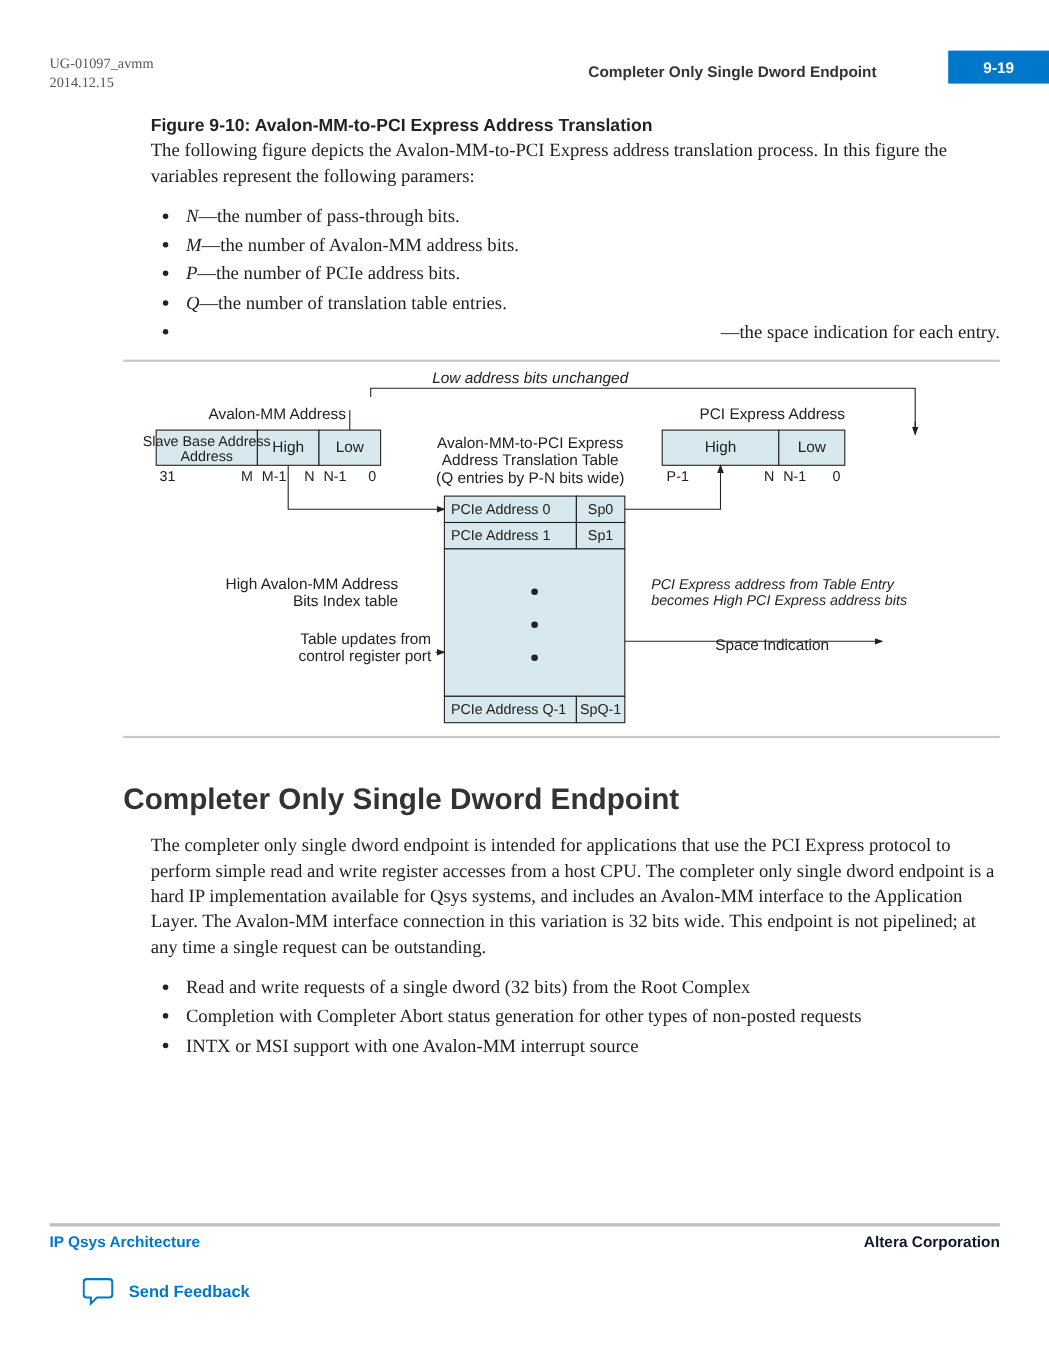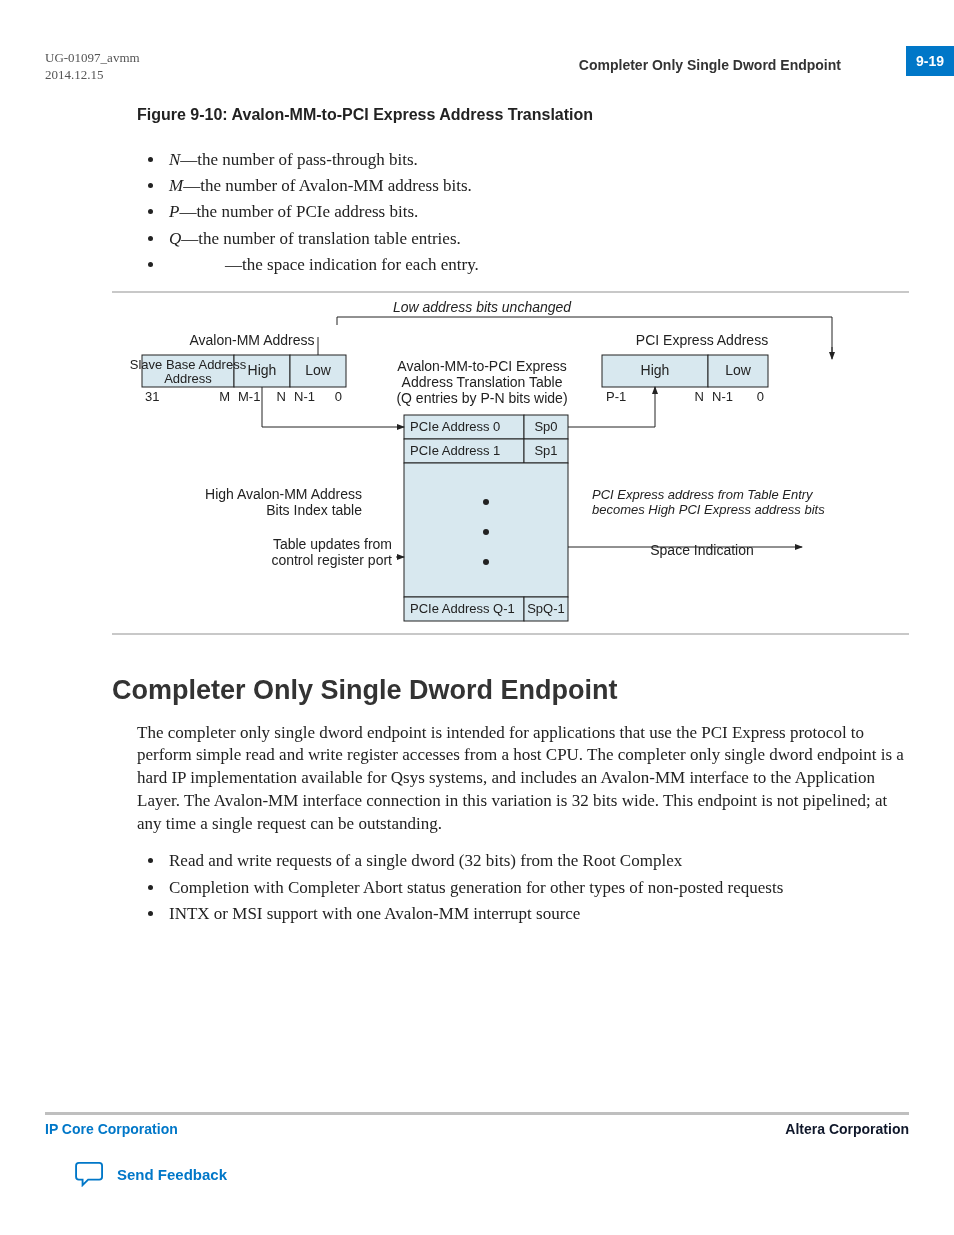--- a/index.html
+++ b/index.html
@@ -30,30 +30,30 @@
   }
   .header-left { color: #555; line-height: 1.3; }
   .header-right { display: flex; align-items: center; gap: 20px; }
   .header-title { font-family: "Myriad Pro", Arial, sans-serif; font-weight: bold; font-size: 14px; color: #333; }
   .page-tab {
     background: #0077c8;
     color: #fff;
     font-family: "Myriad Pro", Arial, sans-serif;
     font-weight: bold;
     font-size: 14px;
-    padding: 7px 10px;
+    padding: 7px 32px;
     position: relative;
     right: -45px;
     top: -4px;
   }
   .figure-caption {
     font-family: "Myriad Pro", Arial, sans-serif;
     font-weight: bold;
     font-size: 16px;
-    margin: 0 0 23px 92px;
+    margin: 0 0 2px 92px;
   }
   .body-text {
     margin: 0 0 12px 92px;
     line-height: 1.35;
   }
   ul.body-list {
     margin: 0 0 12px 92px;
     padding-left: 28px;
     line-height: 1.55;
   }
@@ -125,27 +125,28 @@
       <div>2014.12.15</div>
     </div>
     <div class="header-right">
       <div class="header-title">Completer Only Single Dword Endpoint</div>
       <div class="page-tab">9-19</div>
     </div>
   </div>
 
   <div class="figure-caption">Figure 9-10: Avalon-MM-to-PCI Express Address Translation</div>
 
+  <p class="body-text">The following figure depicts the Avalon-MM-to-PCI Express address translation process. In this figure the variables represent the following paramers:</p>
 
   <ul class="body-list">
     <li><span class="var-it">N</span><span>—the number of pass-through bits.</span></li>
     <li><span class="var-it">M</span><span>—the number of Avalon-MM address bits.</span></li>
     <li><span class="var-it">P</span><span>—the number of PCIe address bits.</span></li>
     <li><span class="var-it">Q</span><span>—the number of translation table entries.</span></li>
-    <li style="padding-left:60px;"><span>—the space indication for each entry.</span></li>
+    <li style="padding-left:60px;text-align:right;"><span>—the space indication for each entry.</span></li>
   </ul>
 
   <hr class="rule">
 
   <svg class="figure-svg" width="790" height="330" viewBox="0 0 790 330">
     <defs>
       <marker id="arrow" markerWidth="8" markerHeight="8" refX="7" refY="3" orient="auto">
         <path d="M0,0 L8,3 L0,6 Z" fill="#222"></path>
       </marker>
     </defs>
@@ -235,21 +236,21 @@
   <p class="body-text">The completer only single dword endpoint is intended for applications that use the PCI Express protocol to perform simple read and write register accesses from a host CPU. The completer only single dword endpoint is a hard IP implementation available for Qsys systems, and includes an Avalon‑MM interface to the Application Layer. The Avalon‑MM interface connection in this variation is 32 bits wide. This endpoint is not pipelined; at any time a single request can be outstanding.</p>
 
   <ul class="body-list">
     <li>Read and write requests of a single dword (32 bits) from the Root Complex</li>
     <li>Completion with Completer Abort status generation for other types of non‑posted requests</li>
     <li>INTX or MSI support with one Avalon‑MM interrupt source</li>
   </ul>
 
   <div class="footer">
     <div class="footer-row">
-      <div class="footer-left">IP Core Corporation</div>
+      <div class="footer-left">IP Qsys Architecture</div>
       <div class="footer-right">Altera Corporation</div>
     </div>
     <div class="feedback">
       <svg class="feedback-icon" viewBox="0 0 32 28">
         <path d="M4 2 h22 a3 3 0 0 1 3 3 v12 a3 3 0 0 1 -3 3 h-12 l-6 6 v-6 h-4 a3 3 0 0 1 -3 -3 v-12 a3 3 0 0 1 3 -3 z" fill="none" stroke="#0077c8" stroke-width="2"></path>
       </svg>
       <span>Send Feedback</span>
     </div>
   </div>
 </div>

